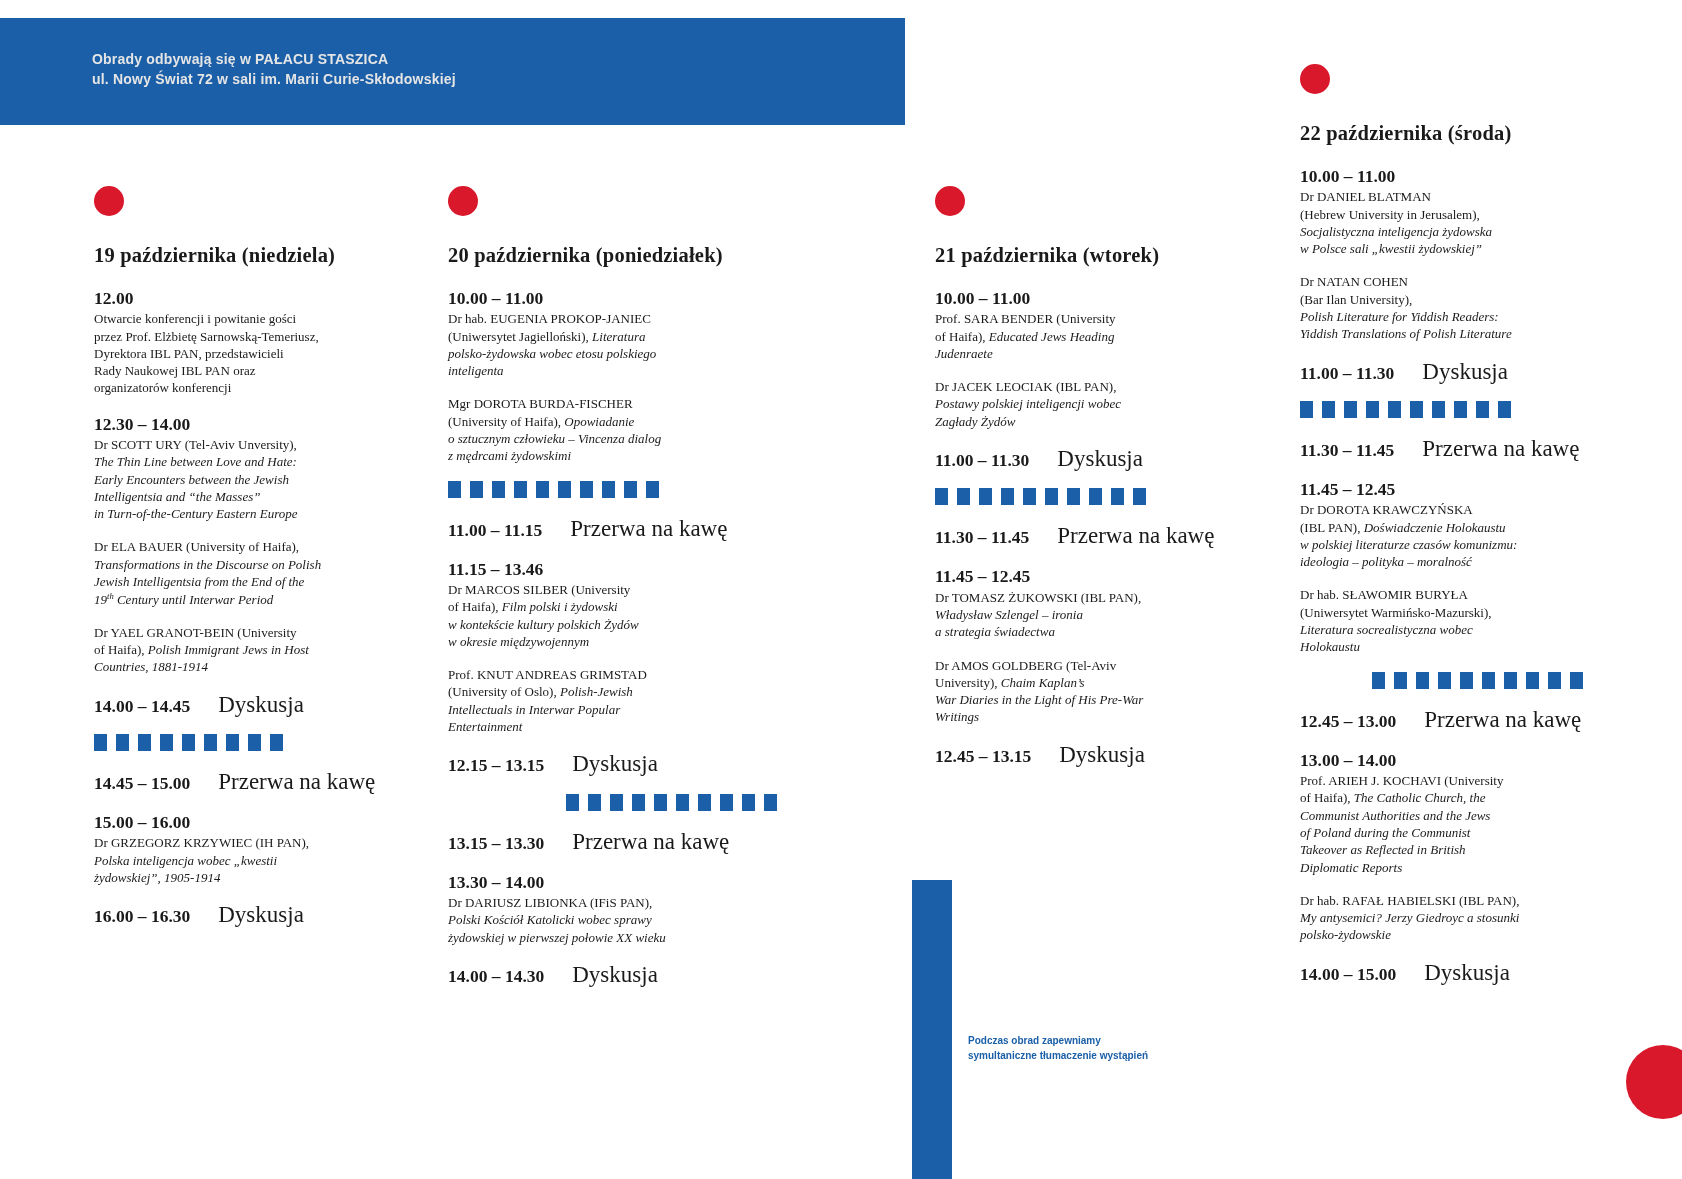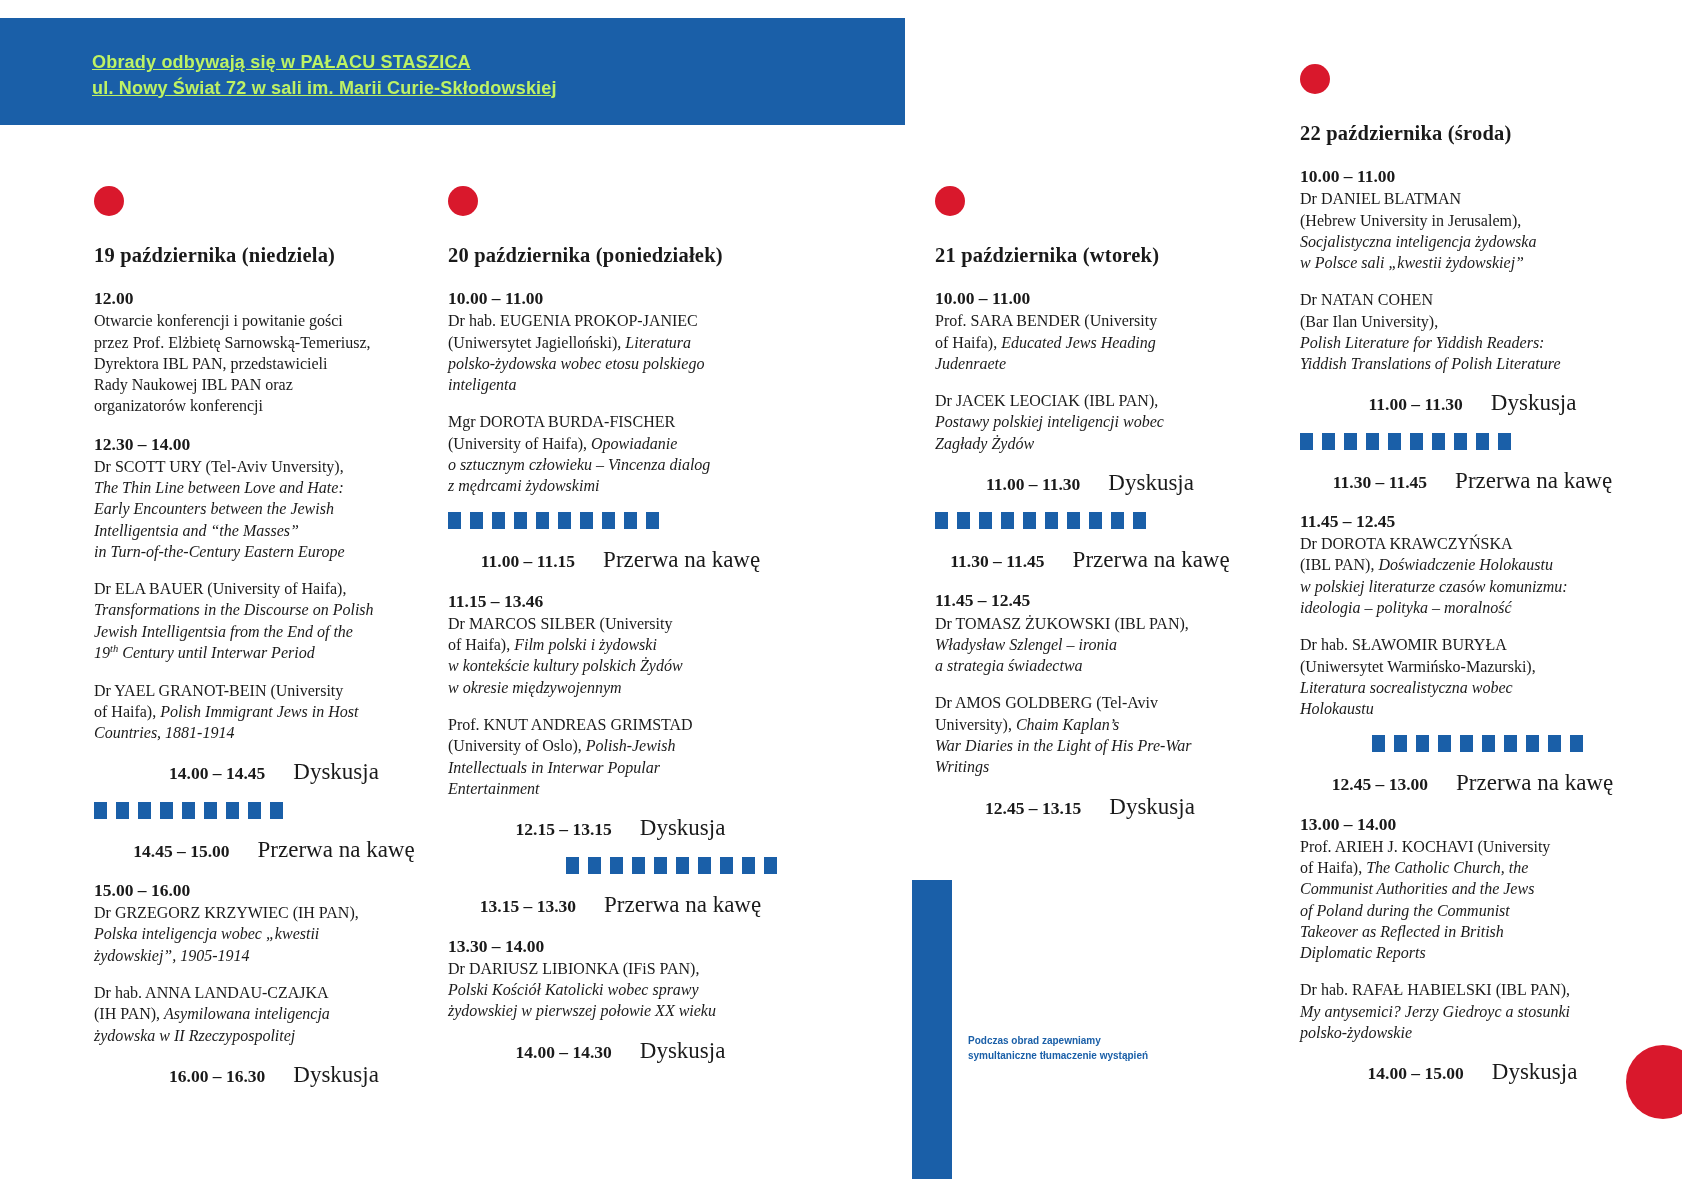--- a/index.html
+++ b/index.html
@@ -21,28 +21,27 @@
     left: 0;
     top: 18px;
     width: 905px;
     height: 107px;
     background: #1a5fa8;
   }
   .header-band .band-text {
     position: absolute;
     left: 92px;
     top: 32px;
-    color: #bef264;
+    color: #e5e5e5;
     font-family: "Liberation Sans", sans-serif;
     font-weight: bold;
-    font-size: 18px;
+    font-size: 14px;
     line-height: 1.42;
     letter-spacing: 0.2px;
     white-space: pre-line;
-    text-decoration: underline;
   }
   .top-stripes {
     position: absolute;
     left: 935px;
     top: 0px;
     width: 250px;
     height: 125px;
     display: flex;
     gap: 9px;
   }
@@ -99,30 +98,29 @@
     margin-bottom: 20px;
     letter-spacing: 0.2px;
   }
   .entry { margin-bottom: 16px; }
   .time {
     font-weight: bold;
     font-size: 17.5px;
     line-height: 1.33;
   }
   .body-text {
-    font-size: 16px;
+    font-size: 13px;
     line-height: 1.33;
     white-space: pre-line;
   }
   .body-text .it { font-style: italic; }
   .inline-row {
     display: flex;
     align-items: baseline;
     gap: 28px;
-    justify-content: center;
   }
   .inline-row .lbl {
     font-size: 23px;
   }
   .seg {
     display: flex;
     gap: 9px;
     margin: 16px 0 18px 0;
   }
   .seg i {
@@ -204,25 +202,20 @@
           <span class="lbl">Przerwa na kawę</span>
         </div>
       </div>
       <div class="entry">
         <div class="time">15.00 – 16.00</div>
         <div class="body-text"><span>Dr GRZEGORZ KRZYWIEC (IH PAN),</span>
 <span class="it">Polska inteligencja wobec „kwestii
 żydowskiej”, 1905-1914</span></div>
       </div>
       <div class="entry">
-        <div class="body-text"><span>Dr hab. ANNA LANDAU-CZAJKA
-(IH PAN), </span><span class="it">Asymilowana inteligencja
-żydowska w II Rzeczypospolitej</span></div>
-      </div>
-      <div class="entry">
         <div class="inline-row">
           <span class="time">16.00 – 16.30</span>
           <span class="lbl">Dyskusja</span>
         </div>
       </div>
     </div>
 </div>
 
 <div class="col c2">
   <div class="dot"></div>

